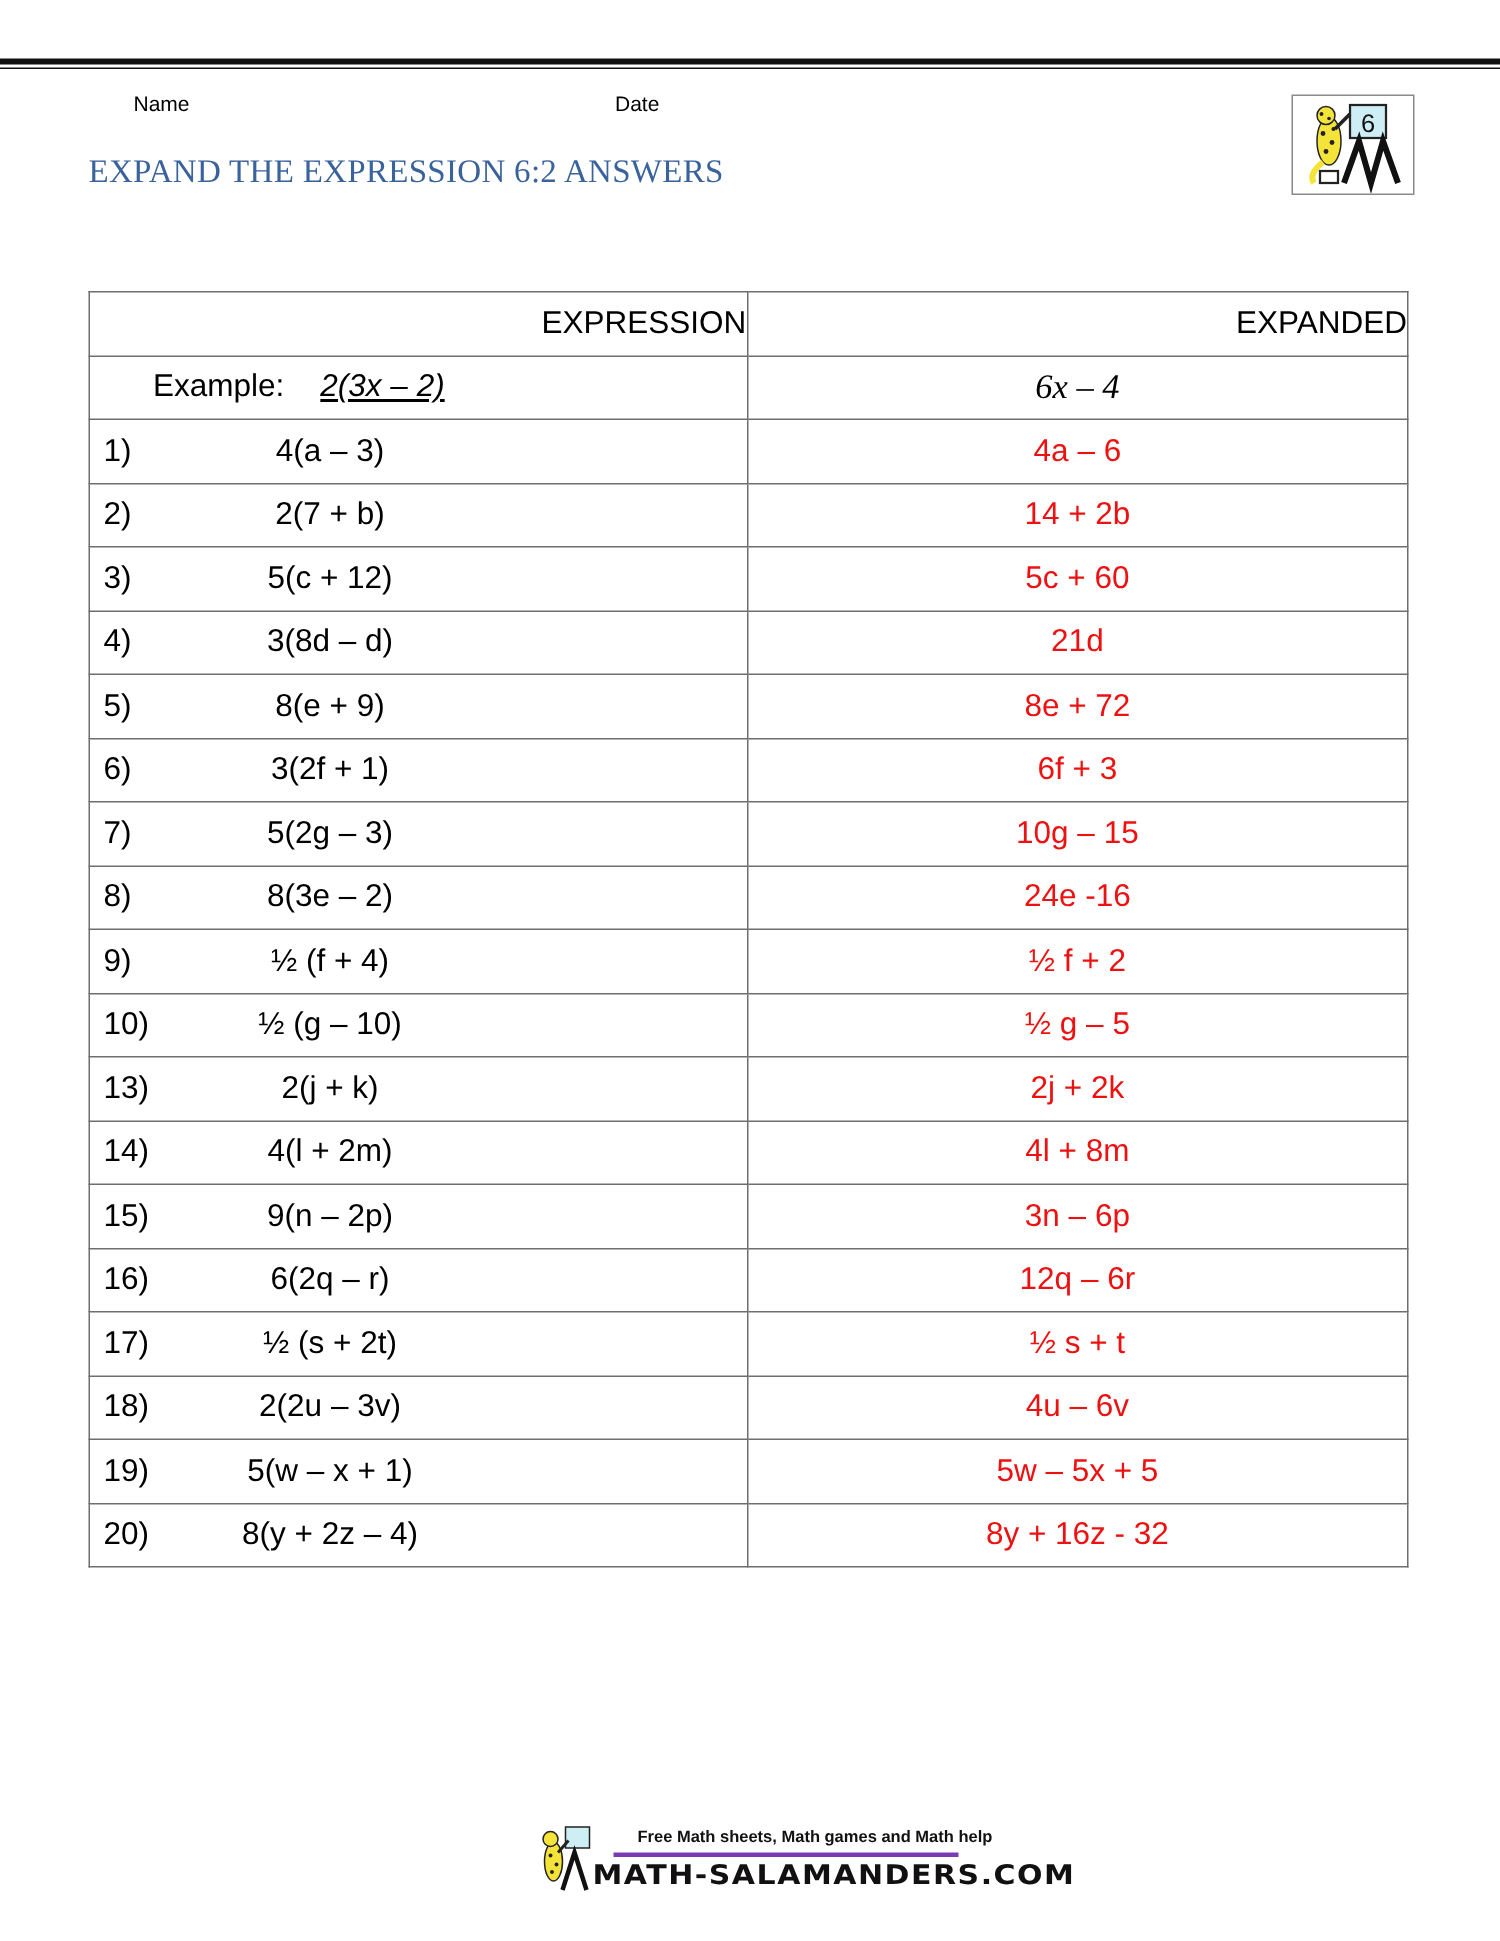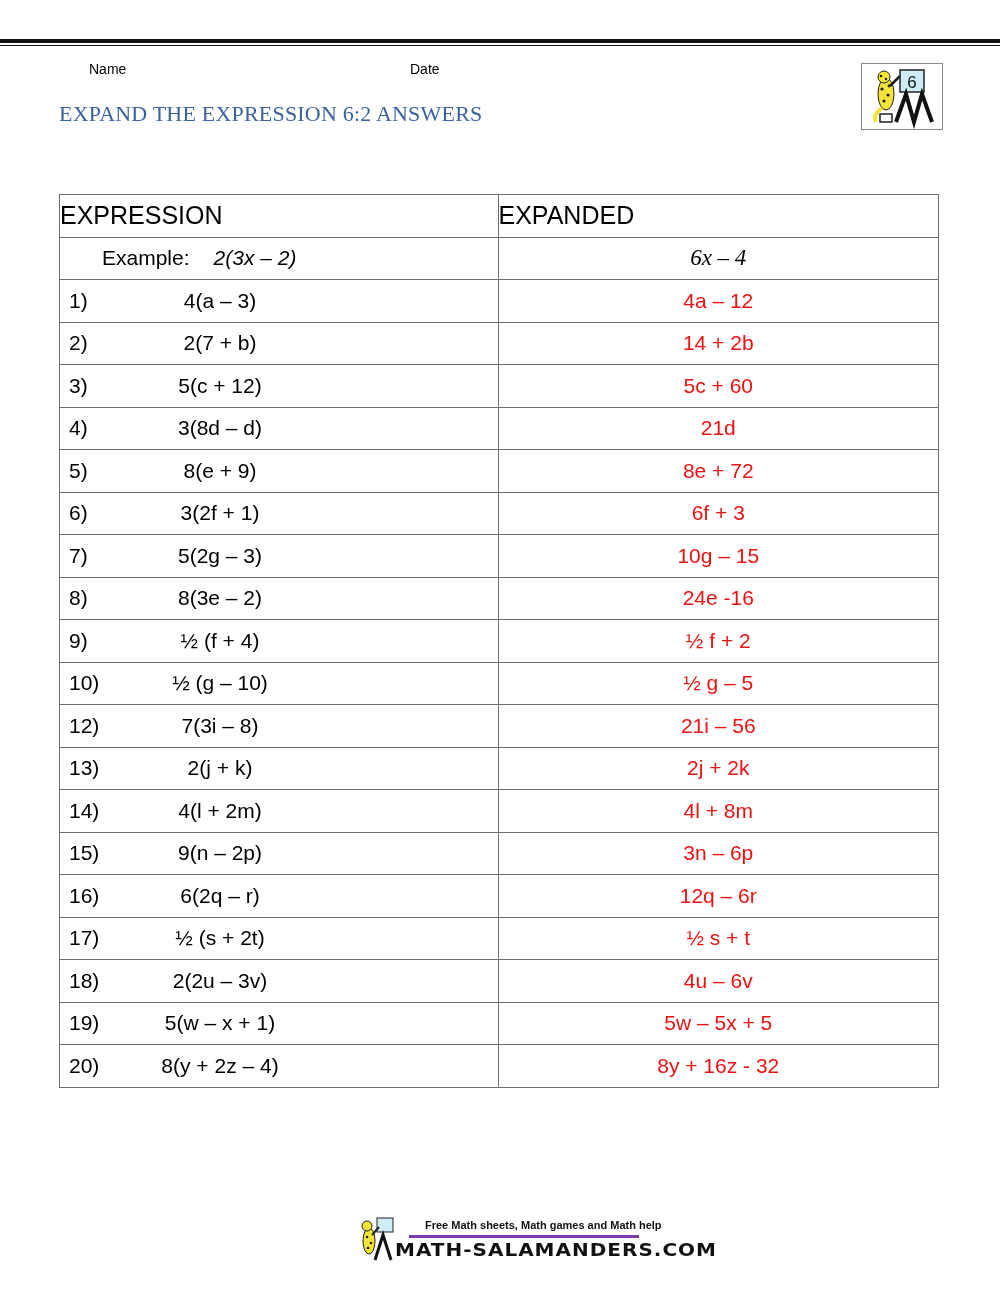--- a/index.html
+++ b/index.html
@@ -9,27 +9,27 @@
   .rule-thin { position: absolute; left: 0; top: 45px; width: 1000px; height: 1px; background: #111; }
   .name-label { position: absolute; left: 59px; top: 61px; font-size: 14px; margin-left: 30px; }
   .date-label { position: absolute; left: 410px; top: 61px; font-size: 14px; }
   .title { position: absolute; left: 59px; top: 101px; font-family: "Liberation Serif", serif;
            font-size: 22px; color: #3a639c; letter-spacing: 0.2px; white-space: nowrap; }
   .logo { position: absolute; left: 861px; top: 63px; width: 82px; height: 67px;
           border: 1px solid #8a8a8a; background: #fff; box-sizing: border-box; }
   .logo svg { display: block; }
   table.ws { position: absolute; left: 59px; top: 194px; width: 880px; border-collapse: collapse; }
   table.ws td { border: 1px solid #6e6e6e; height: 41.5px; padding: 0; font-size: 21px; }
-  table.ws tr.head td { text-align: left; font-size: 25px; }
+  table.ws tr.head td { text-align: right; font-size: 21px; }
   td.expr-cell { position: relative; width: 438px; }
   td.ans-cell { text-align: center; width: 440px; color: #ee1111; }
   .num { position: absolute; left: 9px; top: 50%; transform: translateY(-50%); }
   .expr { position: absolute; left: 0; width: 320px; text-align: center; top: 50%; transform: translateY(-50%); }
   .ex-label { position: absolute; left: 20px; top: 50%; transform: translateY(-50%); margin-left: 22px; }
-  .ex-expr { position: absolute; left: 0; width: 390px; text-align: center; top: 50%; transform: translateY(-50%); font-style: italic; }
+  .ex-expr { position: absolute; left: 0; width: 390px; text-align: center; top: 50%; transform: translateY(-50%); font-style: italic; text-decoration: underline; }
   .ex-ans { font-family: "Liberation Serif", serif; font-style: italic; color: #000; font-size: 23px; }
   .footer-logo { position: absolute; left: 355px; top: 1215px; width: 290px; height: 50px; }
   .footer-tag { position: absolute; left: 425px; top: 1219px; font-size: 11px; font-weight: bold; color: #111; white-space: nowrap; }
   .footer-bar { position: absolute; left: 409px; top: 1235px; width: 230px; height: 3px; background: #7a3ab5; }
   .footer-site { position: absolute; left: 395px; top: 1238px; font-size: 20px; font-weight: bold; letter-spacing: 1px;
                  color: #111; white-space: nowrap; font-family: "DejaVu Sans", sans-serif; transform: scaleY(0.9); }
 </style>
 </head>
 <body>
 
@@ -72,21 +72,21 @@
     </td>
     <td class="ans-cell">
       <span class="ex-ans">6x – 4</span>
     </td>
   </tr>
   <tr>
         <td class="expr-cell">
           <span class="num">1)</span>
           <span class="expr">4(a – 3)</span>
         </td>
-        <td class="ans-cell">4a – 12</td>
+        <td class="ans-cell">4a – 6</td>
       </tr>
   <tr>
         <td class="expr-cell">
           <span class="num">2)</span>
           <span class="expr">2(7 + b)</span>
         </td>
         <td class="ans-cell">14 + 2b</td>
       </tr>
   <tr>
         <td class="expr-cell">
@@ -136,27 +136,20 @@
           <span class="expr">½ (f + 4)</span>
         </td>
         <td class="ans-cell">½ f + 2</td>
       </tr>
   <tr>
         <td class="expr-cell">
           <span class="num">10)</span>
           <span class="expr">½ (g – 10)</span>
         </td>
         <td class="ans-cell">½ g – 5</td>
-      </tr>
-  <tr>
-        <td class="expr-cell">
-          <span class="num">12)</span>
-          <span class="expr">7(3i – 8)</span>
-        </td>
-        <td class="ans-cell">21i – 56</td>
       </tr>
   <tr>
         <td class="expr-cell">
           <span class="num">13)</span>
           <span class="expr">2(j + k)</span>
         </td>
         <td class="ans-cell">2j + 2k</td>
       </tr>
   <tr>
         <td class="expr-cell">

